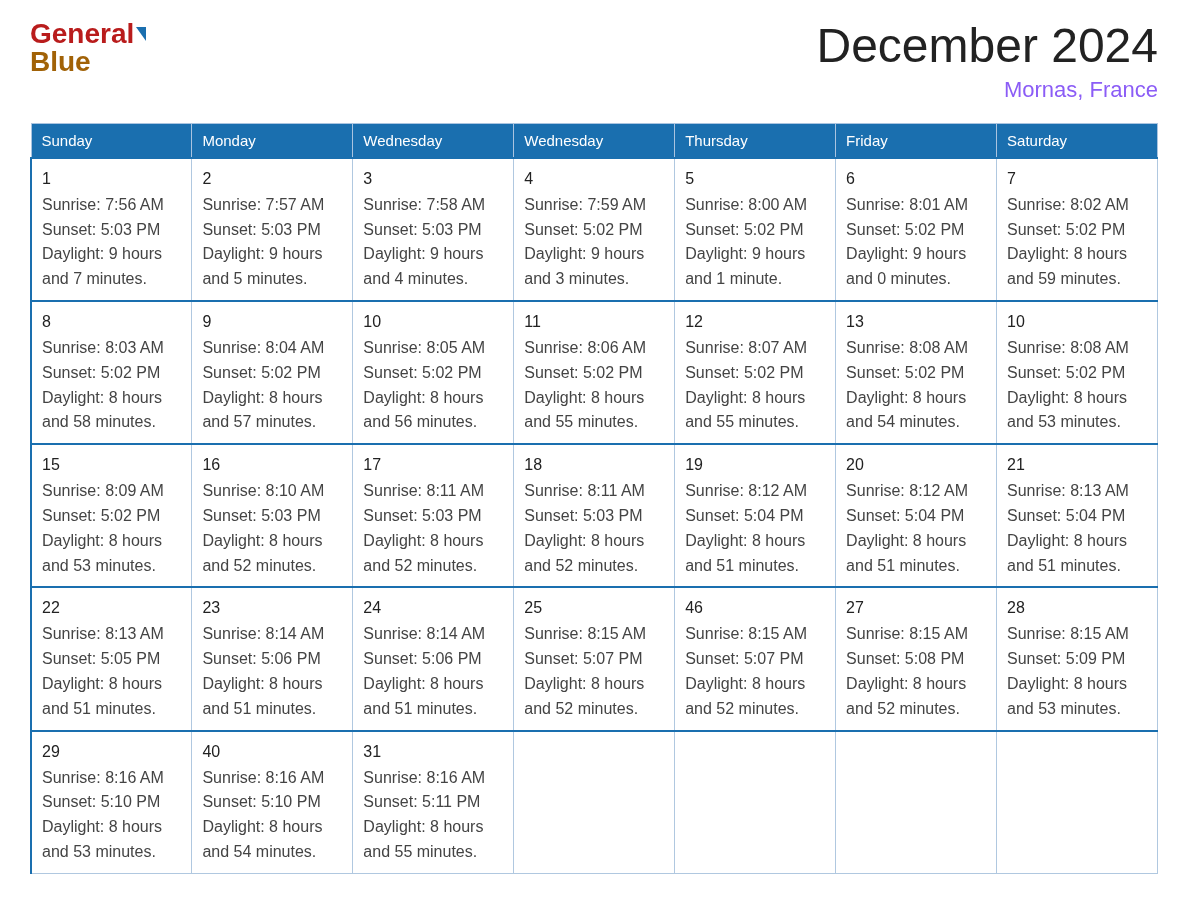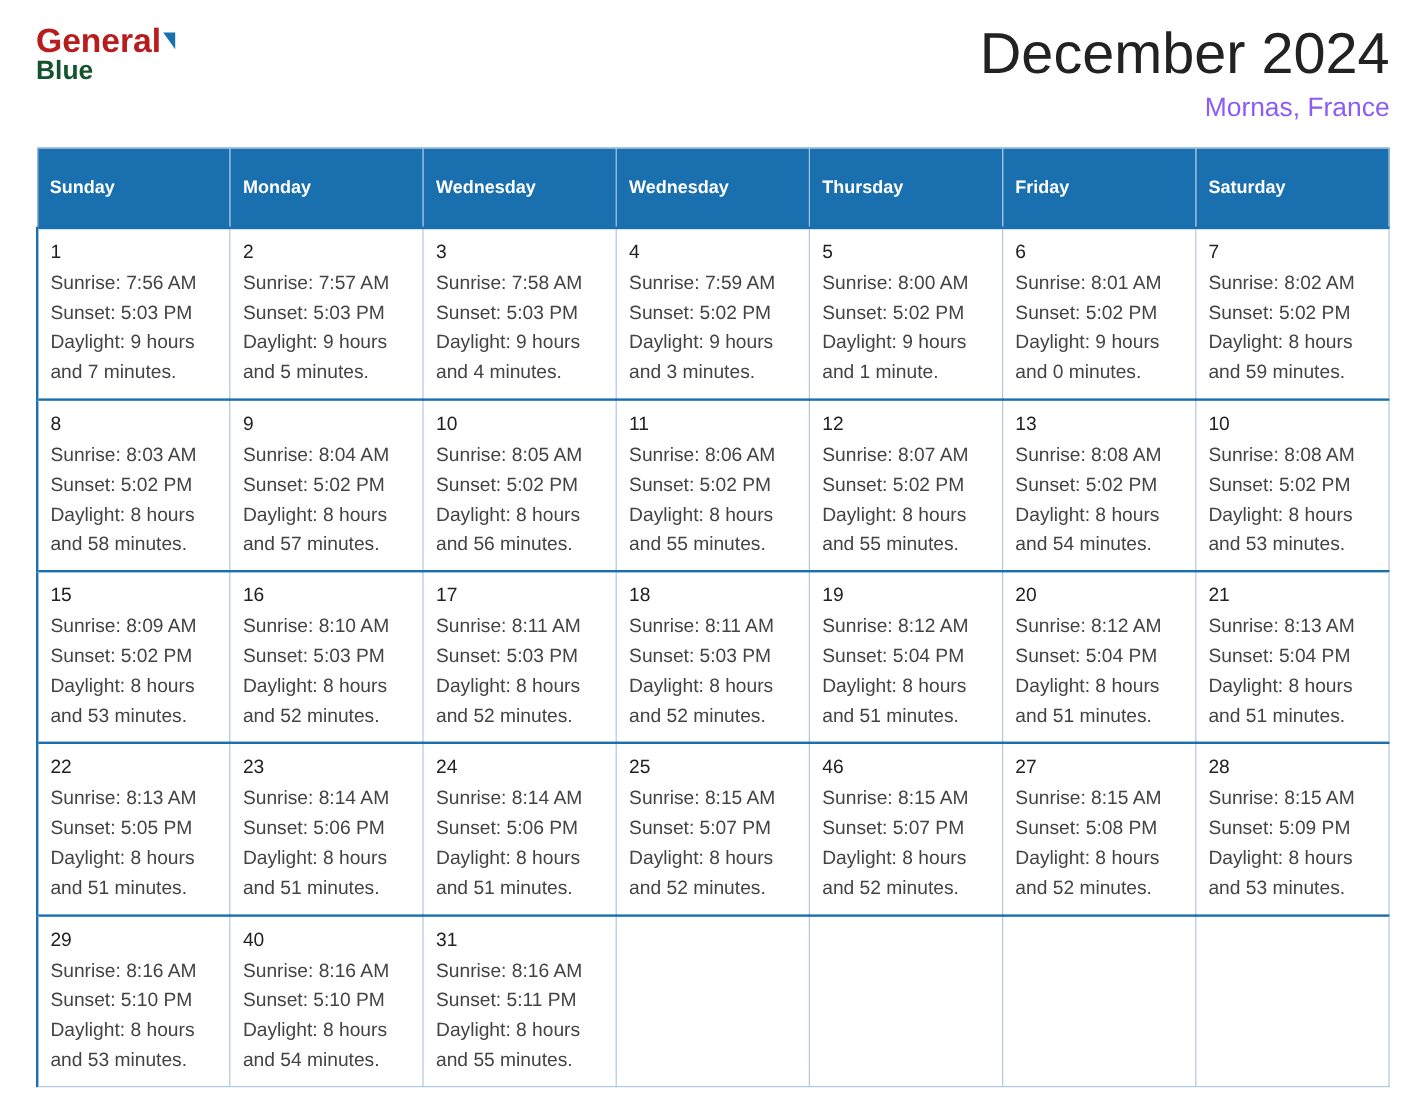--- a/index.html
+++ b/index.html
@@ -20,23 +20,23 @@
       flex-direction: column;
       align-items: flex-start;
     }
     .logo-text-general {
       font-size: 28px;
       font-weight: bold;
       color: #b91c1c;
       line-height: 1;
     }
     .logo-text-blue {
-      font-size: 22px;
+      font-size: 28px;
       font-weight: bold;
-      color: #14532d;
+      color: #a16207;
       line-height: 1;
     }
     .logo-arrow {
       display: inline-block;
       width: 0;
       height: 0;
       border-left: 10px solid transparent;
       border-right: 0px solid transparent;
       border-top: 14px solid #1a6faf;
       margin-left: 2px;
@@ -63,22 +63,22 @@
     }
     .calendar {
       width: 100%;
       border-collapse: collapse;
       table-layout: fixed;
     }
     .calendar thead th {
       background-color: #1a6faf;
       color: #fff;
       font-size: 15px;
-      font-weight: bold;
-      padding: 24px 10px;
+      font-weight: normal;
+      padding: 8px 10px;
       text-align: left;
       border: 1px solid #aac4e0;
     }
     .calendar tbody td {
       vertical-align: top;
       padding: 8px 10px;
       border: 1px solid #b0c8e0;
       font-size: 12.5px;
       line-height: 1.5;
       background: #fff;

